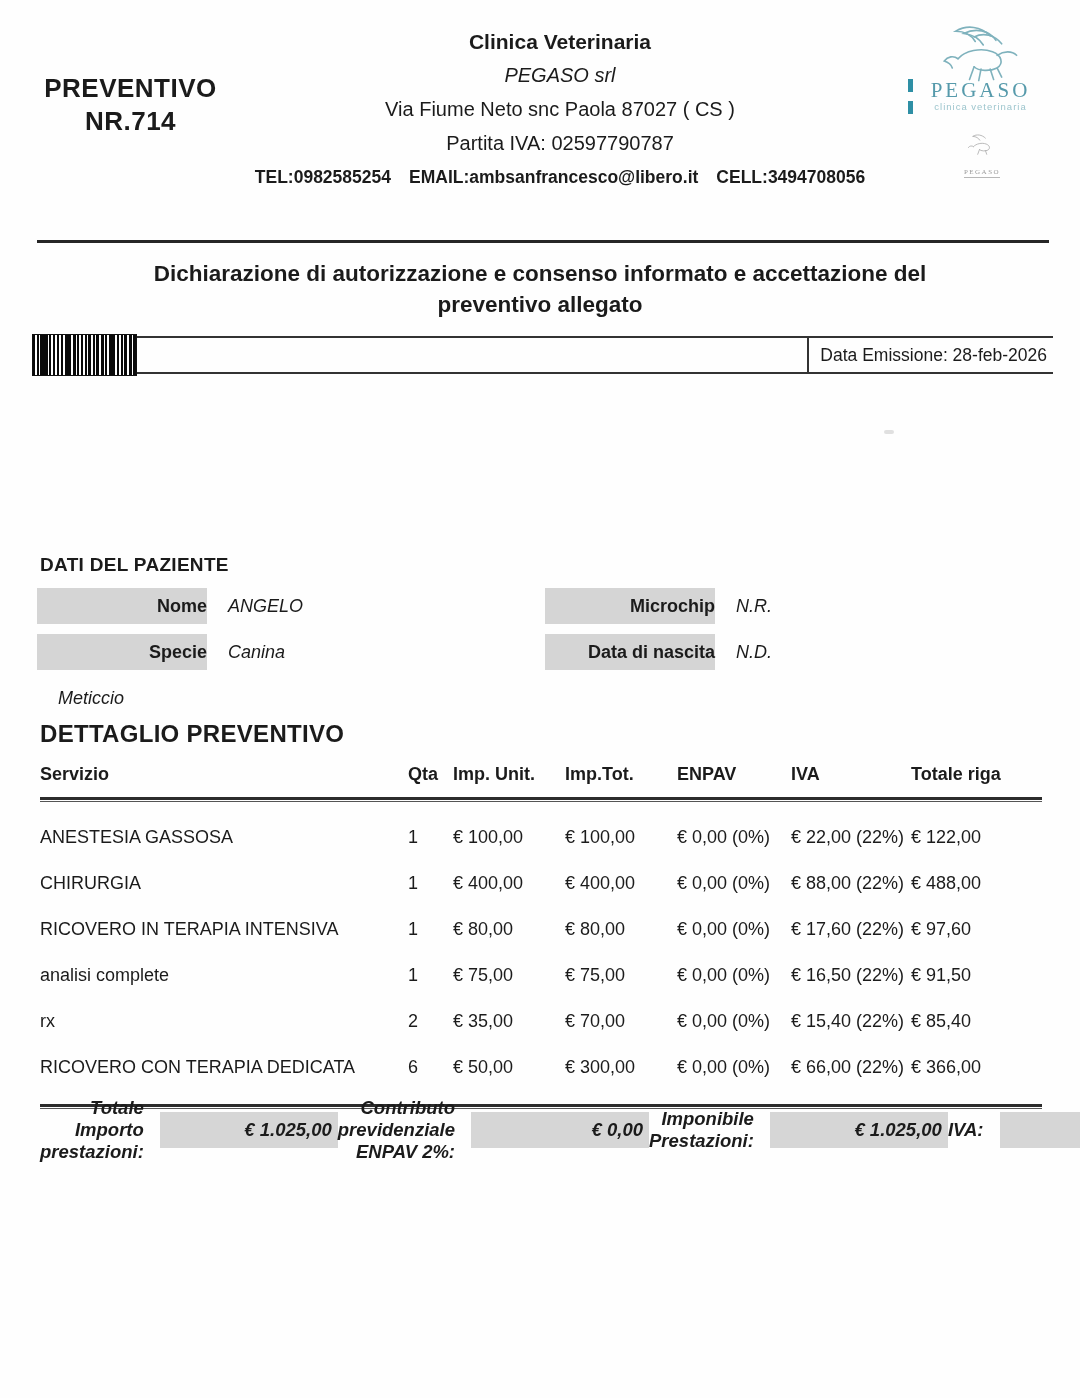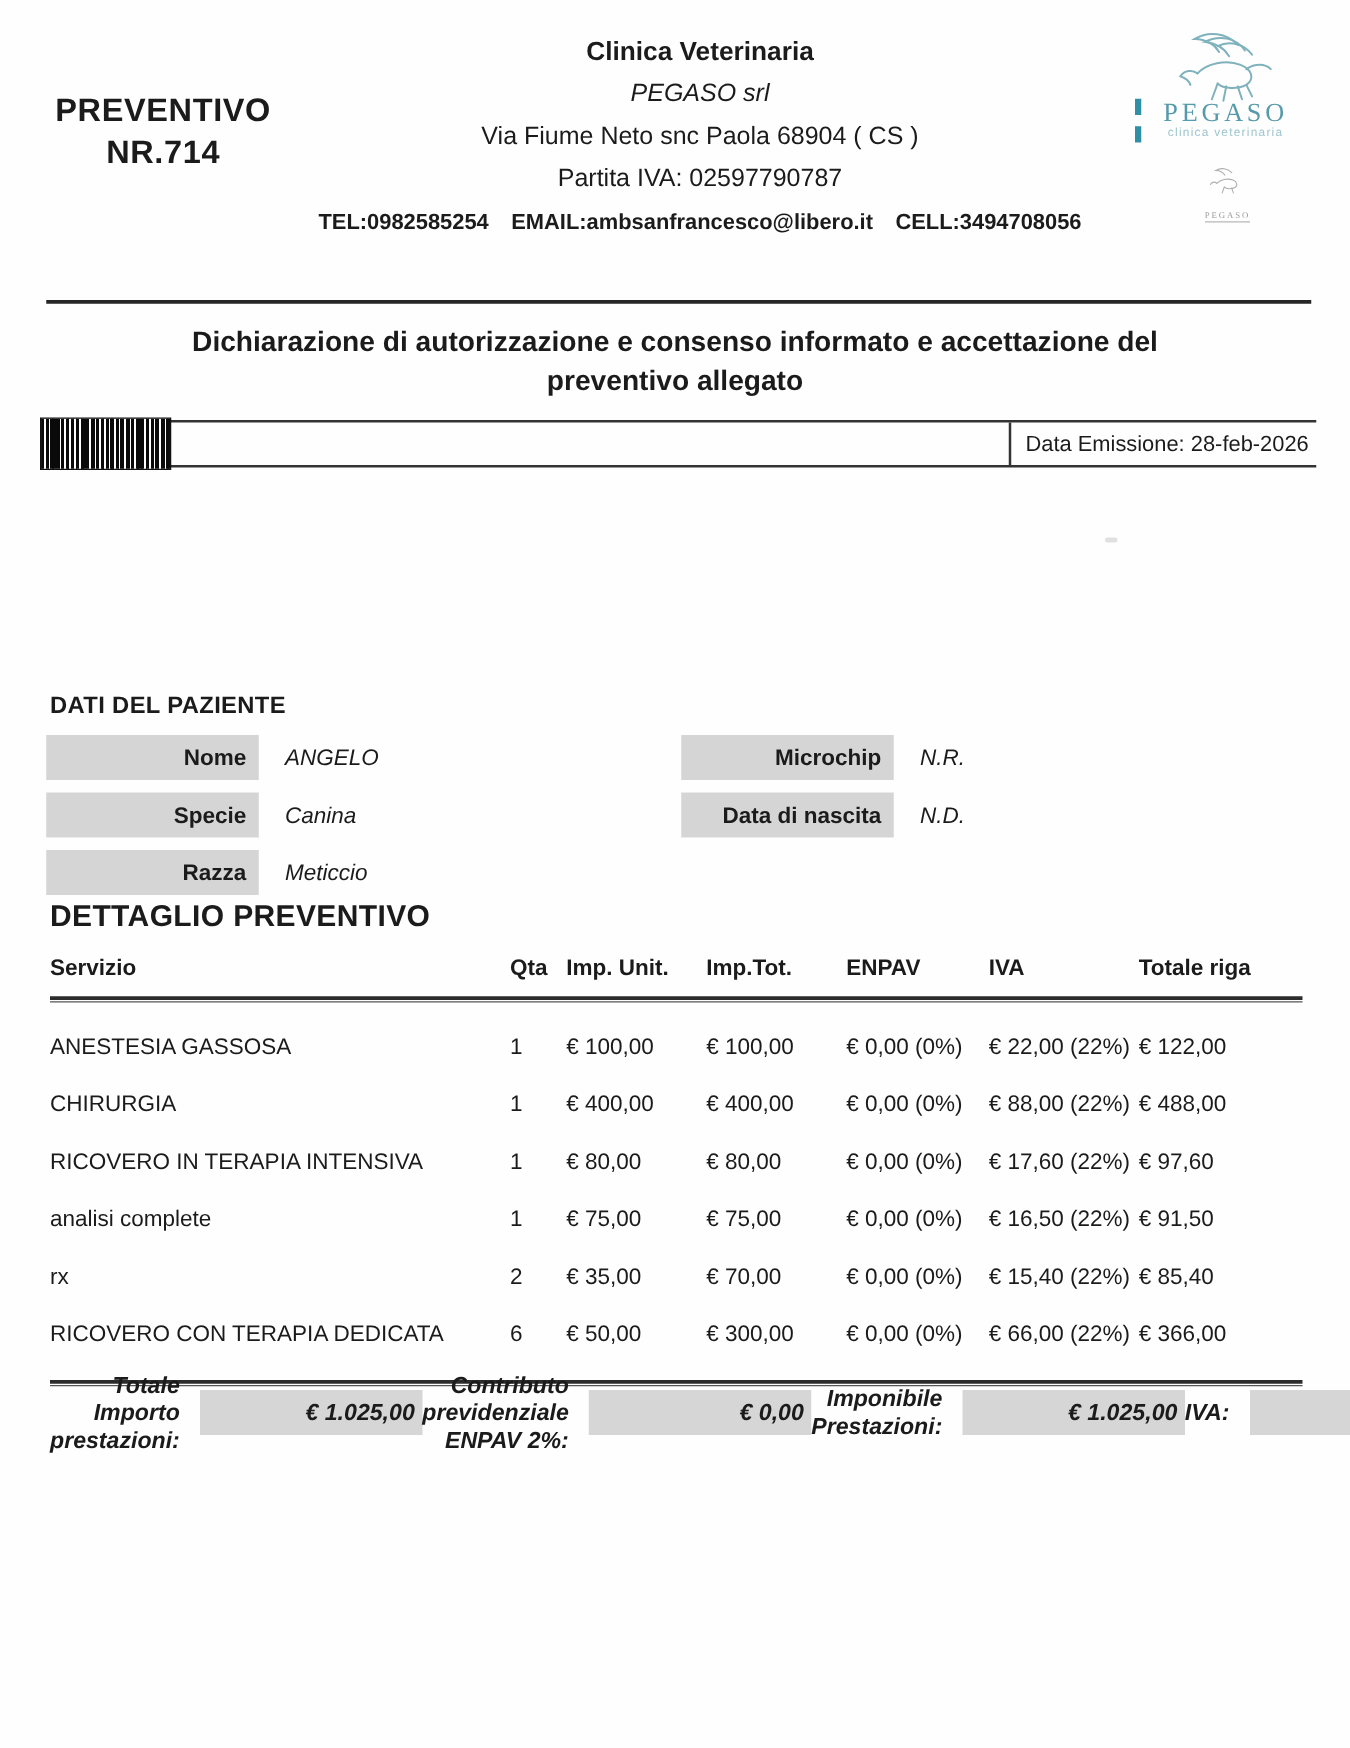--- a/index.html
+++ b/index.html
@@ -55,21 +55,21 @@
 
   .noise{left:884px;top:430px;width:10px;height:4px;background:#aaa;opacity:0.35;border-radius:2px;}
 
   
   .patient-heading{left:40px;top:554px;font-size:19px;font-weight:bold;letter-spacing:0.3px;}
   .pcol{display:flex;flex-direction:column;gap:10px;}
   .pcol-left{left:37px;top:588px;}
   .pcol-right{left:545px;top:588px;}
   .pfield{display:flex;align-items:center;height:36px;}
   .plabel{width:170px;height:36px;background:#d5d5d5;text-align:right;
-    padding-right:10px;box-sizing:border-box;font-weight:bold;font-size:18px;line-height:36px;}
+    box-sizing:border-box;font-weight:bold;font-size:18px;line-height:36px;}
   .pvalue{margin-left:21px;font-style:italic;font-size:18px;}
 
   
   .detail-heading{left:40px;top:720px;font-size:24px;font-weight:bold;letter-spacing:0.3px;}
   .detail-table{left:40px;top:764px;width:1002px;}
   .grid-row{display:grid;grid-template-columns:368px 45px 112px 112px 114px 120px 1fr;
     font-size:18px;align-items:baseline;}
   .thead{font-weight:bold;}
   .thead-rule{border-top:3px solid #2c2c2c;border-bottom:1px solid #555;height:1px;margin-top:12px;}
   .trow{margin-top:24px;line-height:22px;}
@@ -84,21 +84,21 @@
   .tvalue{width:178px;height:36px;background:#d6d6d6;text-align:right;font-weight:bold;
     font-style:italic;font-size:18.5px;line-height:36px;padding-right:6px;box-sizing:border-box;}
   .totals-row.final .tvalue span{text-decoration:underline;}
 </style>
 </head>
 <body>
 
 <div class="abs clinic-block">
   <div class="clinic-name">Clinica Veterinaria</div>
   <div class="clinic-company">PEGASO srl</div>
-  <div class="clinic-address">Via Fiume Neto snc Paola 68904 ( CS )</div>
+  <div class="clinic-address">Via Fiume Neto snc Paola 87027 ( CS )</div>
   <div class="clinic-vat">Partita IVA: 02597790787</div>
   <div class="clinic-contacts">
     <span>TEL:0982585254</span>
     <span>EMAIL:ambsanfrancesco@libero.it</span>
     <span>CELL:3494708056</span>
   </div>
 </div>
 
 <div class="abs doc-id">
   <div>PREVENTIVO</div>
@@ -154,21 +154,20 @@
 <div class="abs pcol pcol-left">
   <div class="pfield">
     <div class="plabel">Nome</div>
     <div class="pvalue">ANGELO</div>
   </div>
   <div class="pfield">
     <div class="plabel">Specie</div>
     <div class="pvalue">Canina</div>
   </div>
   <div class="pfield">
-    <div class="plabel">Razza</div>
     <div class="pvalue">Meticcio</div>
   </div>
 </div>
 
 <div class="abs pcol pcol-right">
   <div class="pfield">
     <div class="plabel">Microchip</div>
     <div class="pvalue">N.R.</div>
   </div>
   <div class="pfield">

